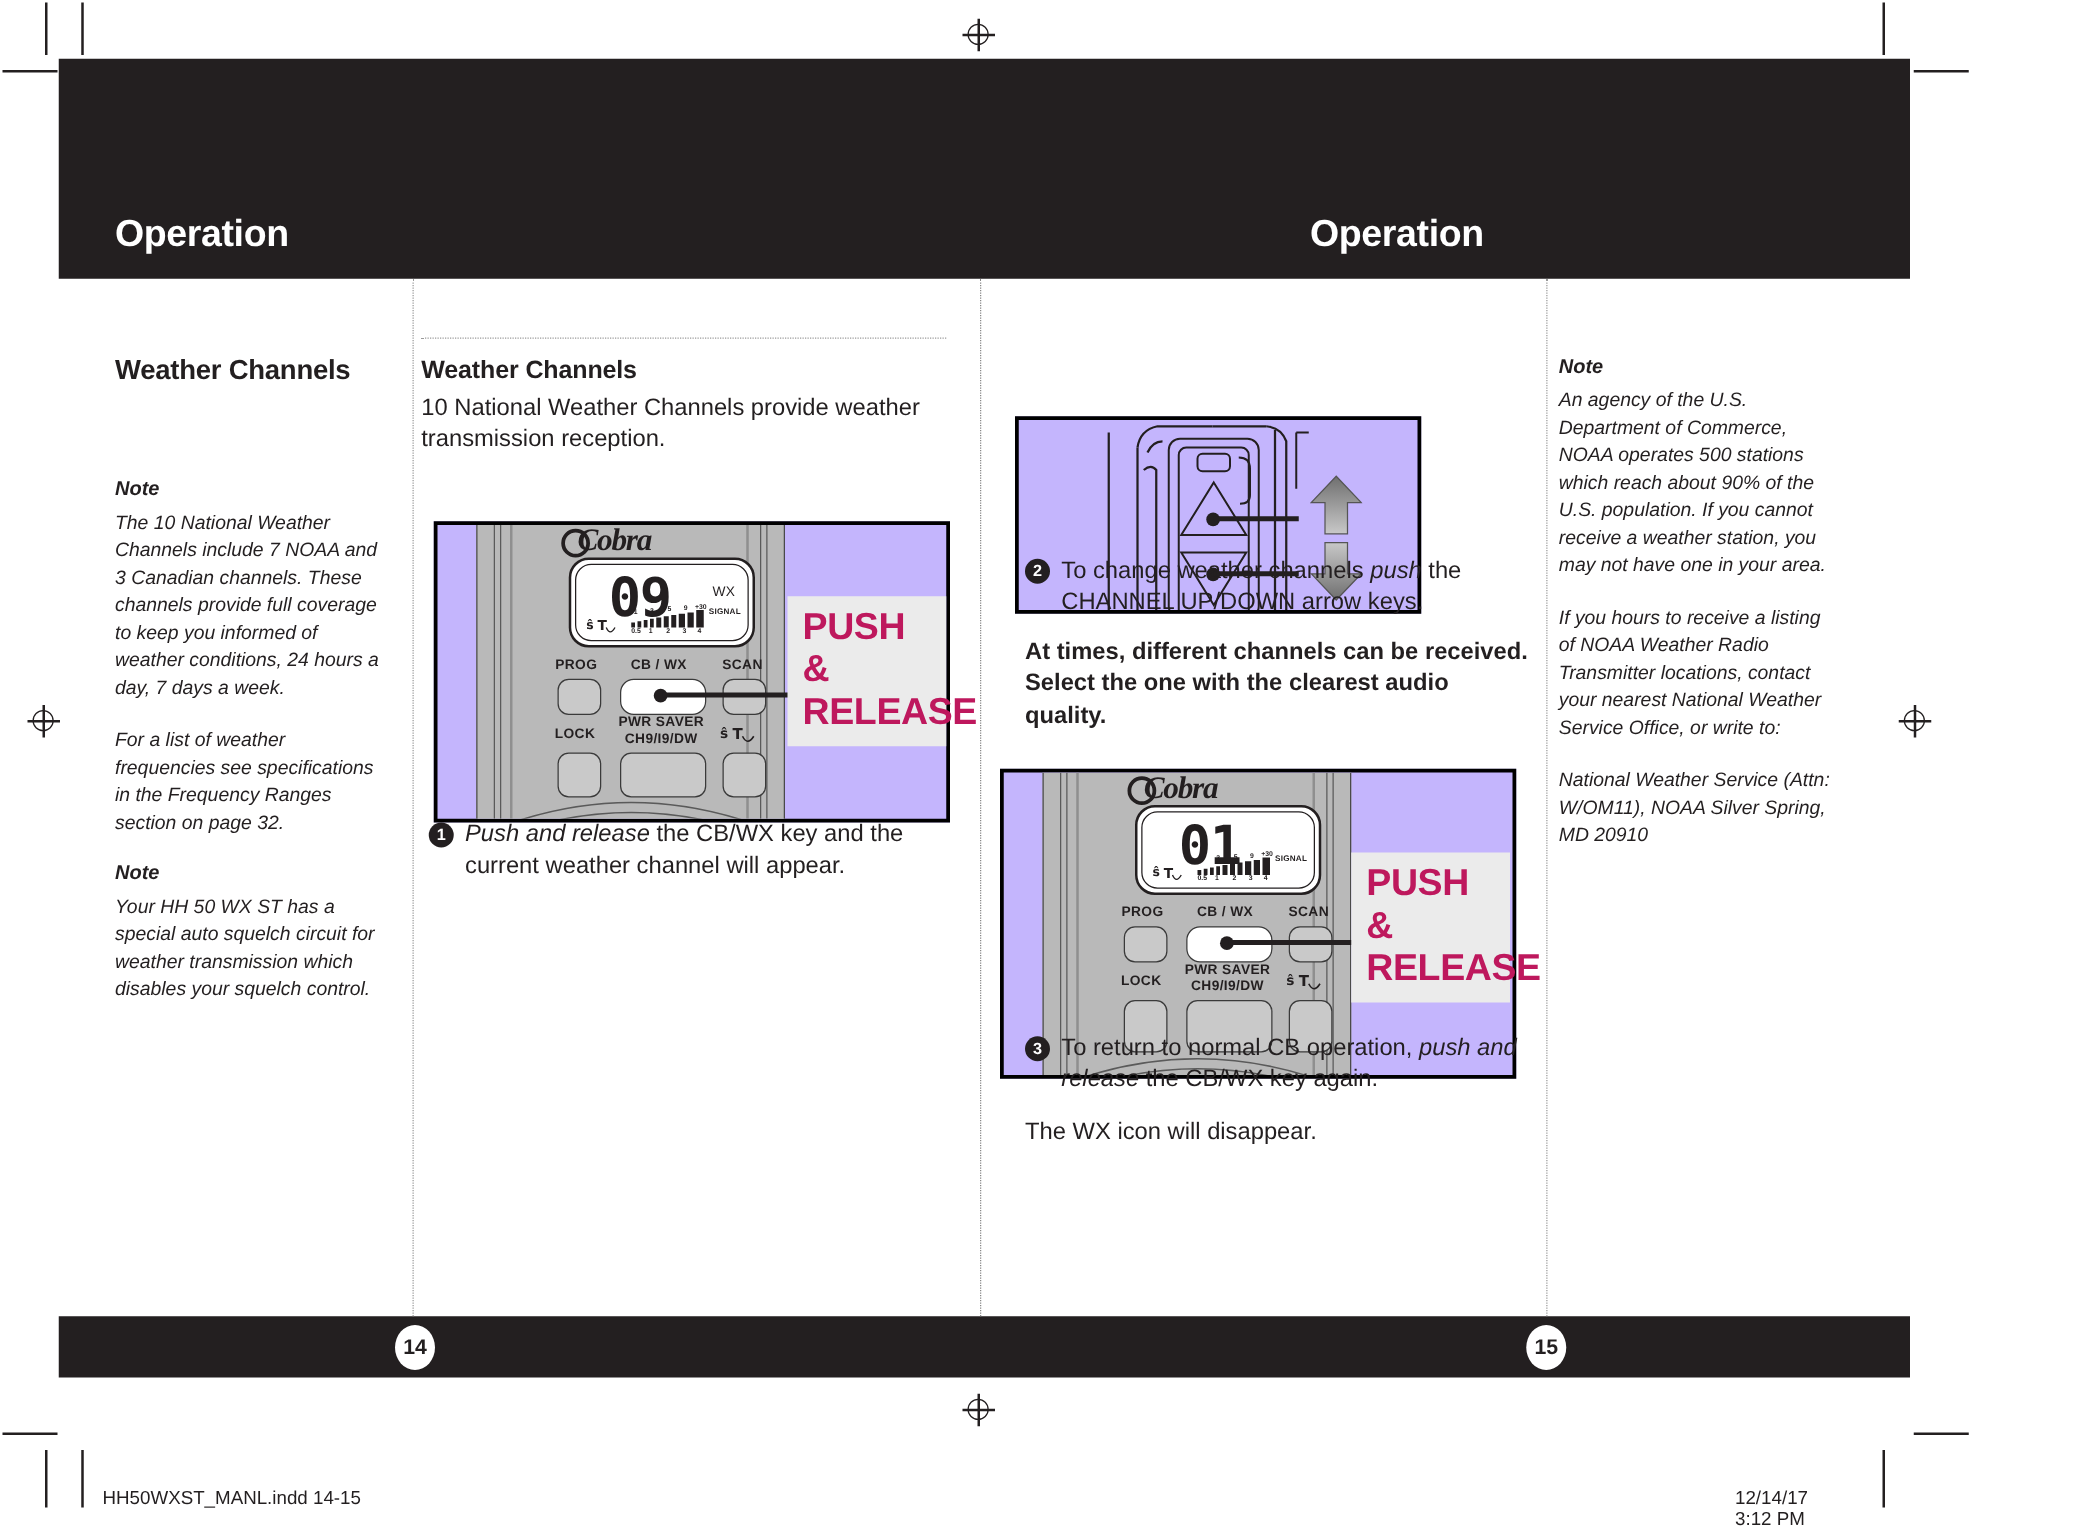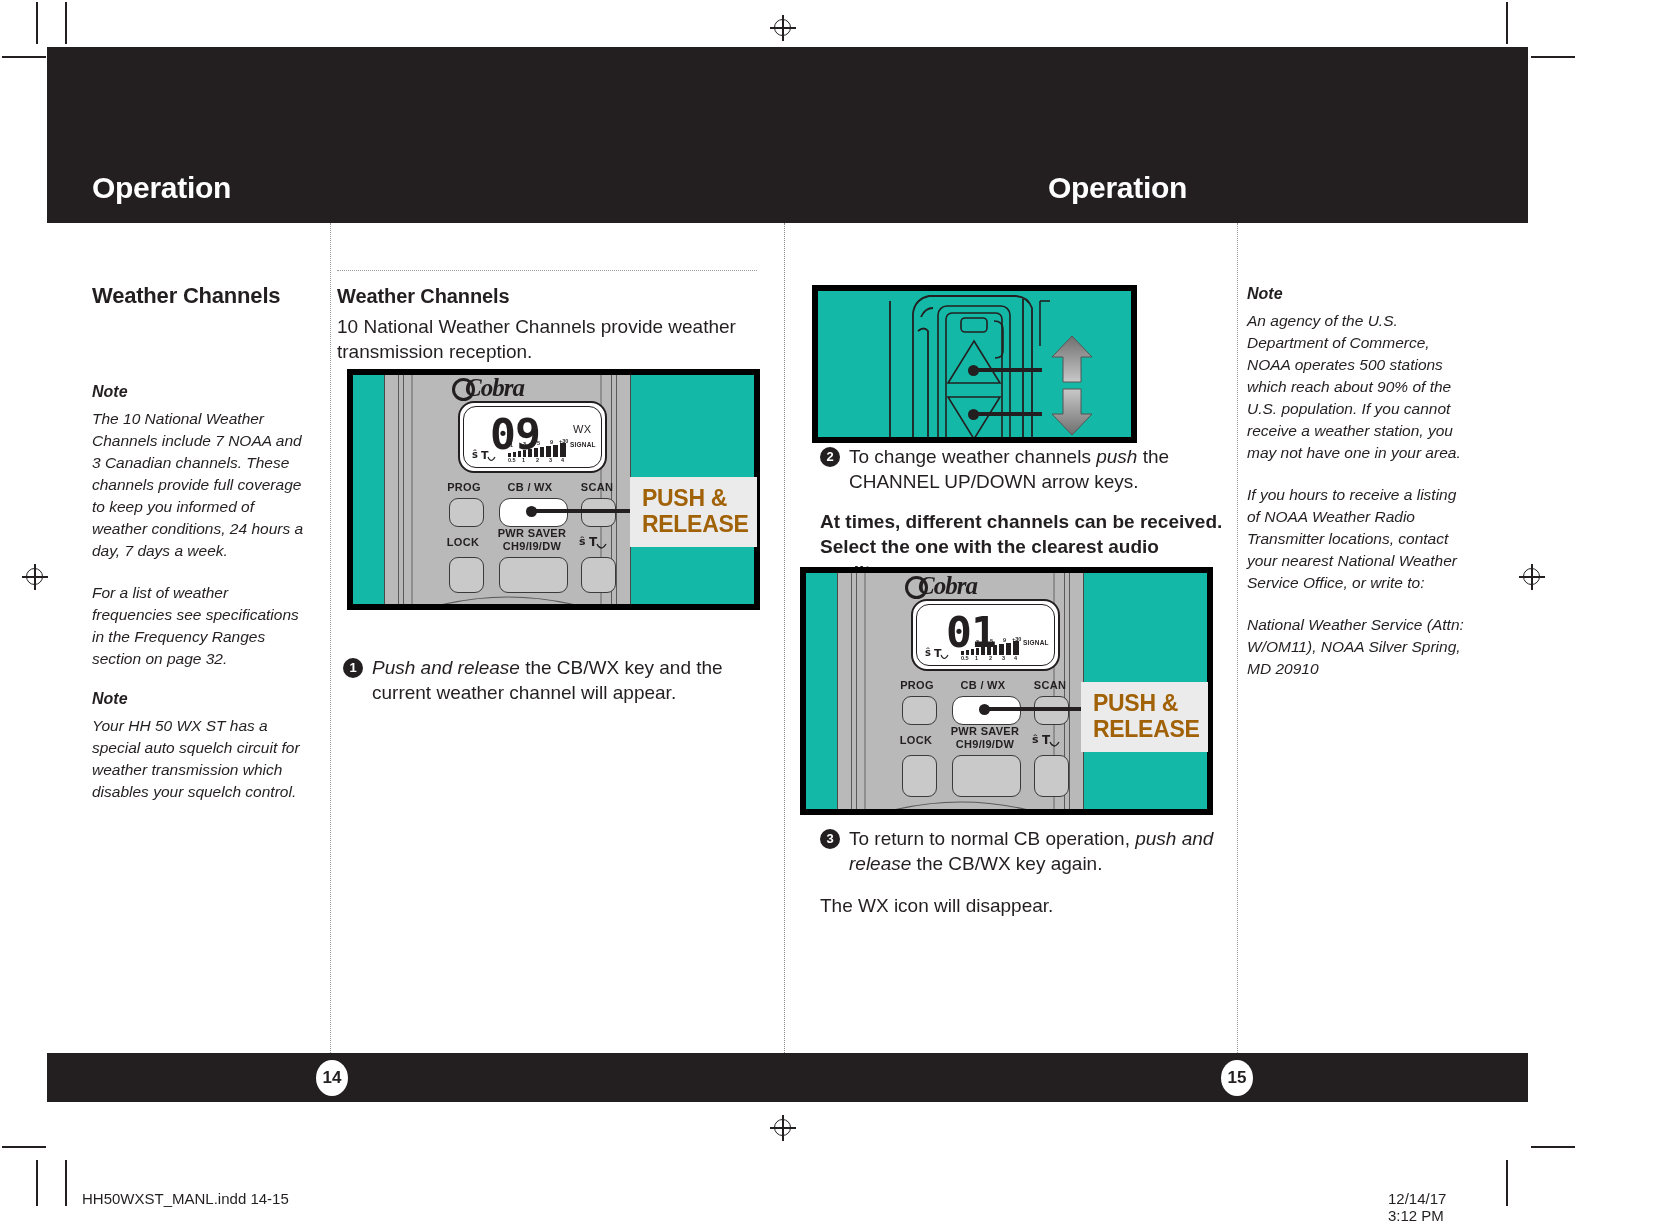--- a/index.html
+++ b/index.html
@@ -38,21 +38,21 @@
   .body-p{font-size:19px;line-height:1.34;margin:0;}
   .bold-p{font-size:19px;line-height:1.34;margin:0;font-weight:bold;}
 
   .step{position:absolute;display:flex;gap:9px;font-size:19px;line-height:1.34;}
   .bullet{flex:0 0 auto;width:20px;height:20px;border-radius:50%;background:#231f20;color:#fff;
           font-size:13px;font-weight:bold;display:flex;align-items:center;justify-content:center;margin-top:3px;}
 
   .dotted-top{position:absolute;border-top:1px dotted #9a9a9a;}
 
   
-  .fig{position:absolute;background:#14b8a6;border:6px solid #000000;box-sizing:border-box;overflow:hidden;}
+  .fig{position:absolute;background:#c4b5fd;border:3px solid #000000;box-sizing:border-box;overflow:hidden;margin-top:48px;}
   .fig-inner{position:absolute;inset:0;}
 
   .radio-body{position:absolute;background:#b9b9b9;border-left:1px solid #4a4a4a;border-right:1px solid #4a4a4a;}
   .vline{position:absolute;width:1px;background:#5a5a5a;top:0;bottom:0;}
   .vline2{position:absolute;width:2px;background:#8f8f8f;top:0;bottom:0;}
 
   .cobra{position:absolute;font-family:"Liberation Serif",serif;font-style:italic;font-weight:bold;
          font-size:25px;color:#231f20;letter-spacing:-1px;}
   .cobra-c{position:absolute;border:3px solid #231f20;border-radius:50%;}
 
@@ -64,21 +64,21 @@
   .sigtag{position:absolute;font-size:6.5px;font-weight:bold;color:#231f20;letter-spacing:0.2px;}
   .bar{position:absolute;background:#231f20;bottom:0;}
   .scale-n{position:absolute;font-size:5.5px;font-weight:bold;color:#231f20;}
 
   .btnlbl{position:absolute;font-size:11px;font-weight:bold;color:#231f20;letter-spacing:0.3px;text-align:center;}
   .key{position:absolute;background:#c9c9c9;border:1.6px solid #3a3a3a;border-radius:9px;}
   .key-cbwx{background:#ffffff;border-radius:11px;}
   .leader{position:absolute;height:3.5px;background:#231f20;}
   .leaddot{position:absolute;width:11px;height:11px;border-radius:50%;background:#231f20;}
   .callout{position:absolute;background:#ebebeb;padding:8px 12px 10px 12px;}
-  .callout span{display:block;font-size:23px;font-weight:bold;color:#a16207;line-height:1.13;letter-spacing:-0.3px;}
+  .callout span{display:block;font-size:30px;font-weight:bold;color:#be185d;line-height:1.13;letter-spacing:-0.3px;}
 
   .gray-arrow{position:absolute;}
 
   
   .imprint{position:absolute;font-size:15px;color:#231f20;}
 
   .tickline{position:absolute;background:#231f20;}
 </style>
 </head>
 <body>

